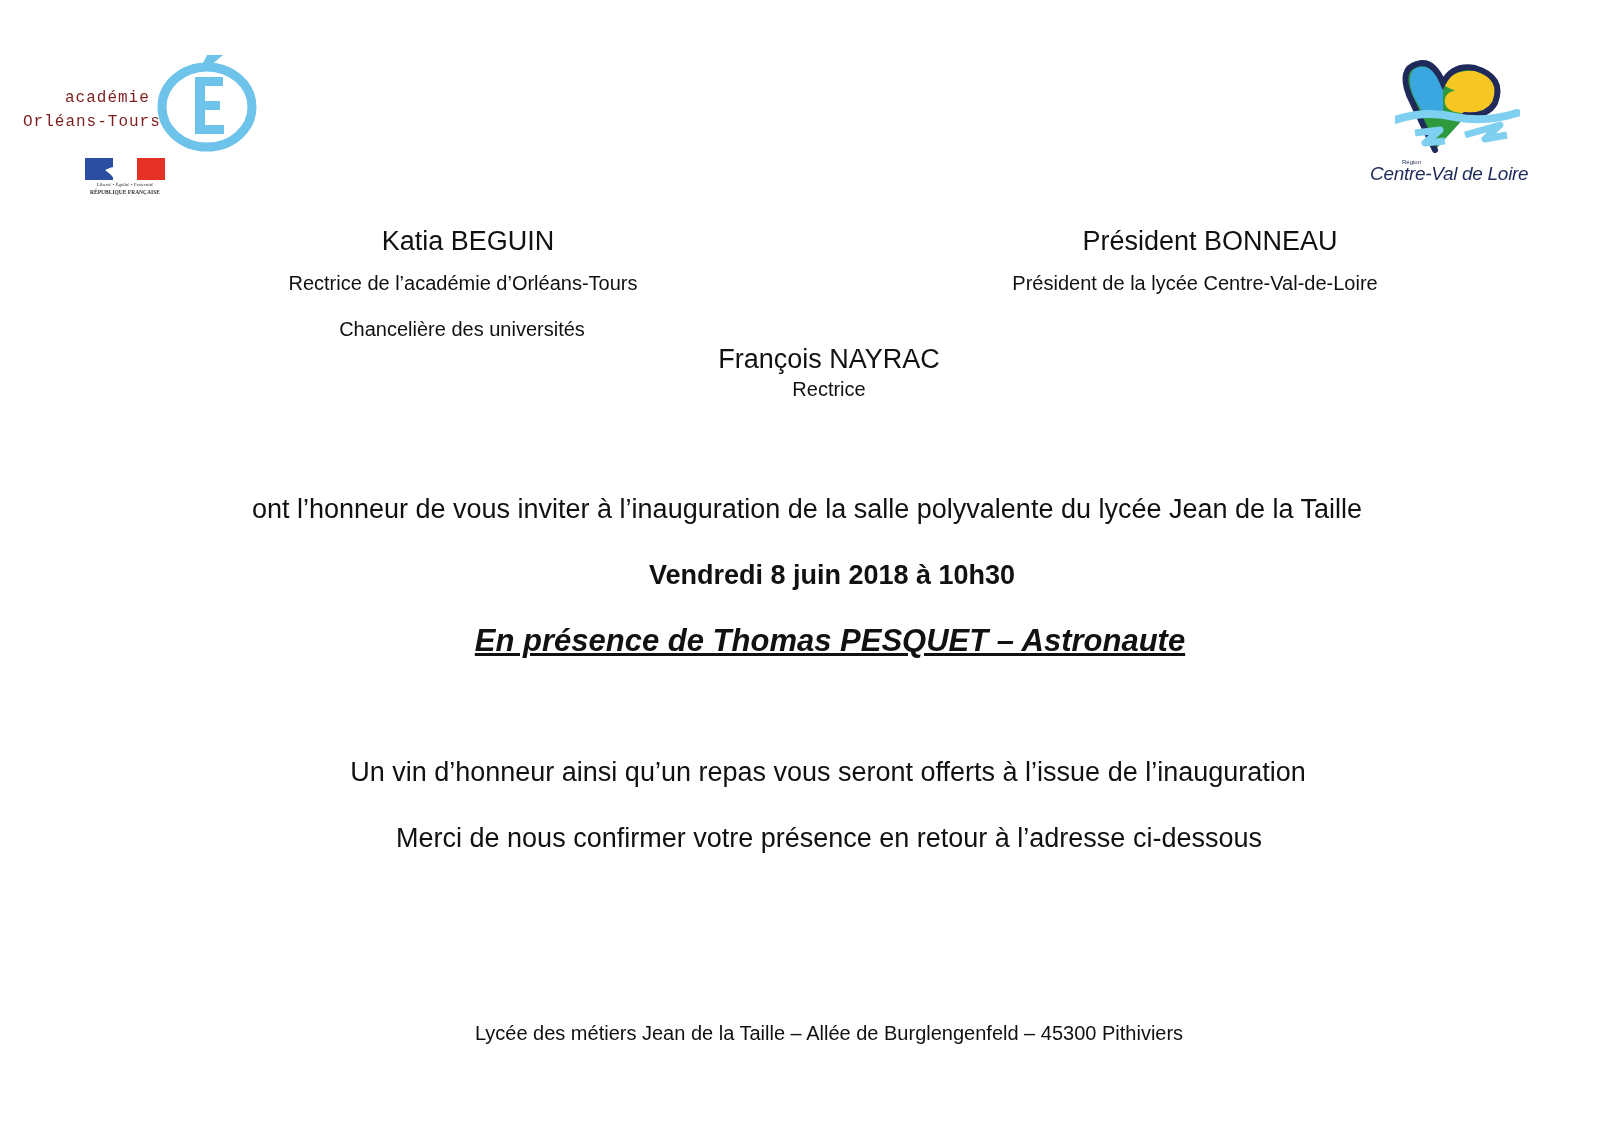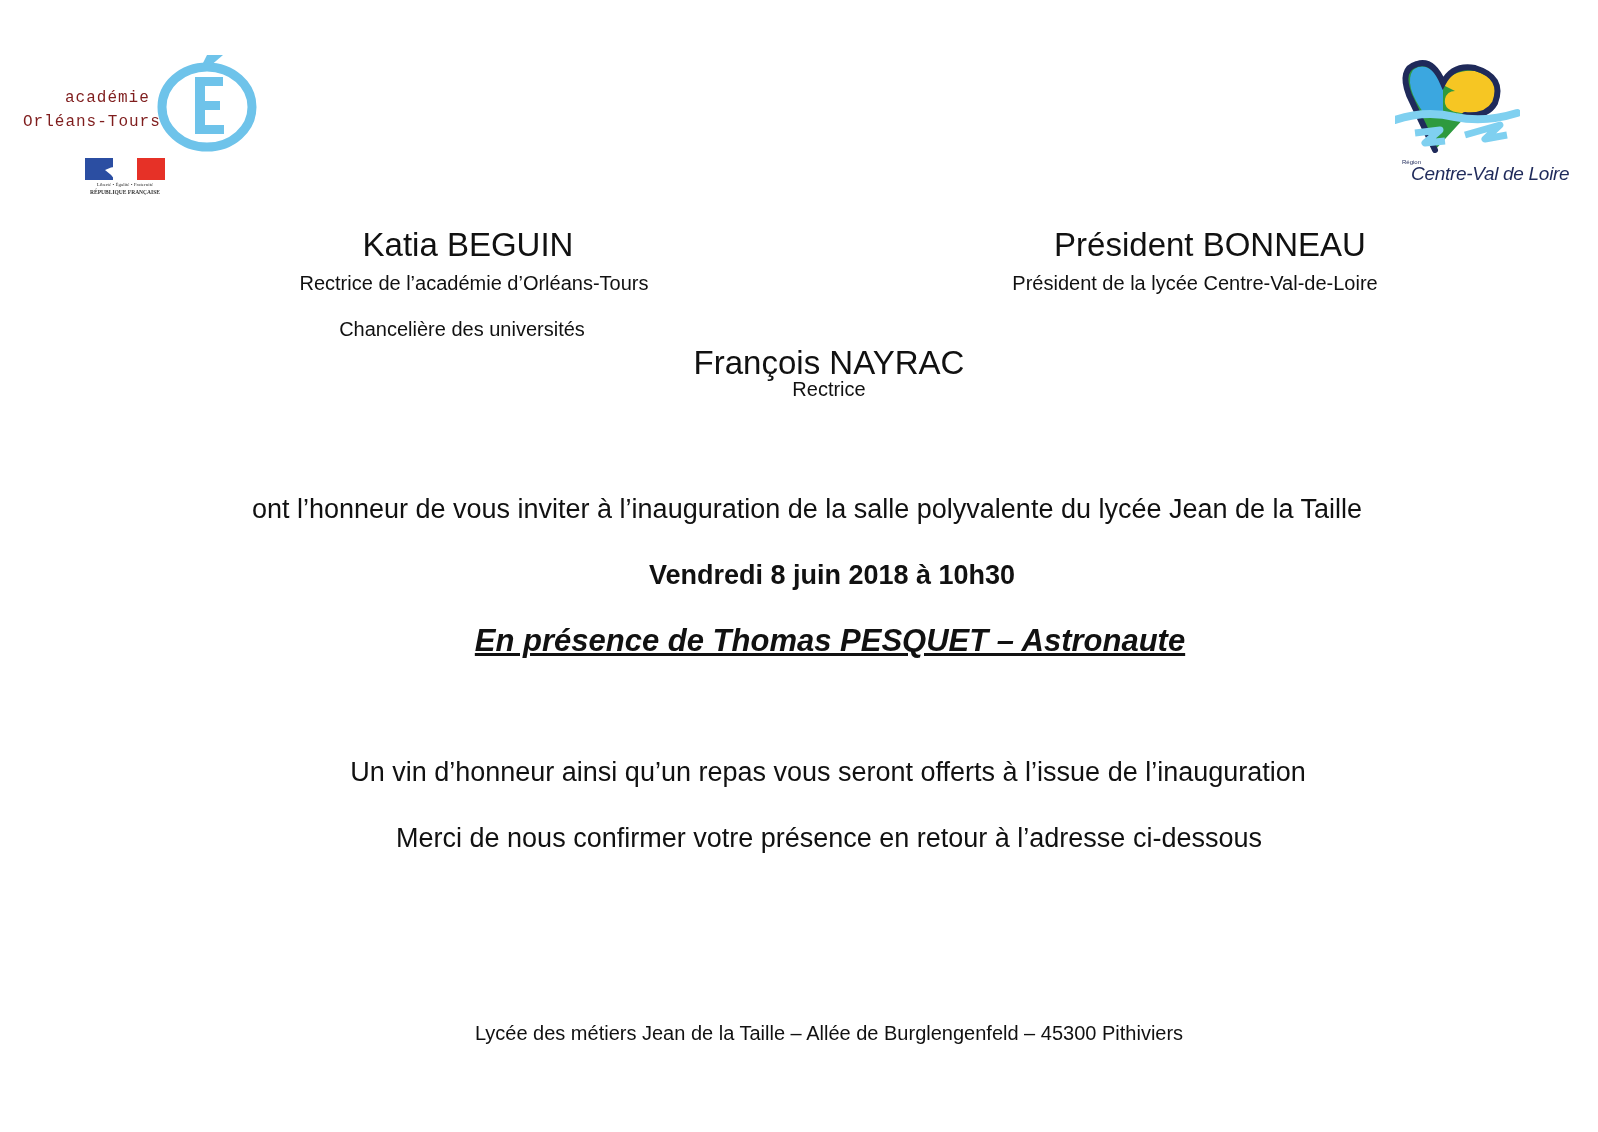--- a/index.html
+++ b/index.html
@@ -1,37 +1,37 @@
 <!DOCTYPE html>
 <html><head>
   <meta charset="utf-8">
   <style>
     html, body { margin: 0; padding: 0; background: #ffffff; }
     body { width: 1598px; height: 1132px; position: relative; overflow: hidden;
            font-family: "Liberation Sans", "DejaVu Sans", sans-serif; color: #111111; }
     .abs { position: absolute; }
     .center { text-align: center; white-space: nowrap; }
-    .name { font-size: 33px; }
+    .name { font-size: 27px; }
     .role { font-size: 20px; }
     .body-line { font-size: 27px; }
     .date { font-size: 27px; font-weight: bold; }
     .guest { font-size: 31px; font-weight: bold; font-style: italic; text-decoration: underline; }
     .footer { font-size: 20px; }
 
     
     #academie-logo { left: 15px; top: 55px; width: 250px; height: 145px; }
     .acad-text { position: absolute; font-family: Liberation Mono, monospace; color: #7f1d1d; font-size: 16px; letter-spacing: 1px; line-height: 1; }
     #flag { position: absolute; left: 70px; top: 103px; width: 80px; height: 22px; }
     .flag-motto { position: absolute; left: 70px; top: 127px; width: 80px; font-family: "Liberation Serif", serif; font-size: 5px; color: #333; text-align: center; white-space: nowrap; }
     .flag-rep { position: absolute; left: 70px; top: 134px; width: 80px; font-family: "Liberation Serif", serif; font-size: 5.5px; color: #333; text-align: center; white-space: nowrap; font-weight: bold; }
 
     
     #region-logo { left: 1370px; top: 55px; width: 175px; height: 135px; }
     .region-small { position: absolute; left: 32px; top: 104px; font-size: 6px; color: #1f2a5a; }
-    .region-text { position: absolute; left: 0px; top: 108px; font-size: 19px; font-style: italic; color: #1f2a5a; white-space: nowrap; letter-spacing: -0.3px; margin-left: 41px; }
+    .region-text { position: absolute; left: 0px; top: 108px; font-size: 19px; font-style: italic; color: #1f2a5a; white-space: nowrap; letter-spacing: -0.3px; }
   </style>
 </head>
 <body>
 
 <div id="academie-logo" class="abs">
   <svg class="abs" style="left:130px;top:0px" width="115" height="100" viewBox="0 0 115 100">
     <ellipse cx="62" cy="52" rx="45" ry="40" fill="none" stroke="#6ec3ea" stroke-width="9"></ellipse>
     <polygon points="50,22 78,22 78,31 60,31 60,46 75,46 75,55 60,55 60,70 79,70 79,79 50,79" fill="#6ec3ea"></polygon>
     <polygon points="62,0 78,0 64,12 56,12" fill="#6ec3ea"></polygon>
   </svg>
@@ -55,21 +55,21 @@
     <path d="M40,95 L14,40 Q4,14 22,9 Q38,4 48,28 Q58,9 80,13 Q110,22 100,48 Q92,62 70,60" fill="none" stroke="#1f2a5a" stroke-width="6" stroke-linecap="round"></path>
     <path d="M0,65 Q30,55 60,62 Q90,68 122,58" fill="none" stroke="#7fd0f0" stroke-width="8" stroke-linecap="round"></path>
     <path d="M20,78 L45,75 L30,88 L50,86" fill="none" stroke="#7fd0f0" stroke-width="7" stroke-linejoin="round"></path>
     <path d="M70,80 L105,70 L90,84 L112,80" fill="none" stroke="#7fd0f0" stroke-width="7" stroke-linejoin="round"></path>
   </svg>
   <div class="region-small">Région</div>
   <div class="region-text">Centre-Val de Loire</div>
 </div>
 
 <div class="abs center name" style="left:268px;top:226px;width:400px">Katia BEGUIN</div>
-<div class="abs center role" style="left:264px;top:272px;width:420px">Rectrice de l’académie d’Orléans-Tours</div>
+<div class="abs center role" style="left:253px;top:272px;width:420px">Rectrice de l’académie d’Orléans-Tours</div>
 <div class="abs center role" style="left:262px;top:318px;width:400px">Chancelière des universités</div>
 
 <div class="abs center name" style="left:1010px;top:226px;width:400px">Président BONNEAU</div>
 <div class="abs center role" style="left:960px;top:272px;width:470px">Président de la lycée Centre-Val-de-Loire</div>
 
 <div class="abs center name" style="left:629px;top:344px;width:400px">François NAYRAC</div>
 <div class="abs center role" style="left:629px;top:378px;width:400px">Rectrice</div>
 
 <div class="abs center body-line" style="left:0;top:494px;width:1614px">ont l’honneur de vous inviter à l’inauguration de la salle polyvalente du lycée Jean de la Taille</div>
 <div class="abs center date" style="left:0;top:560px;width:1664px">Vendredi 8 juin 2018 à 10h30</div>

